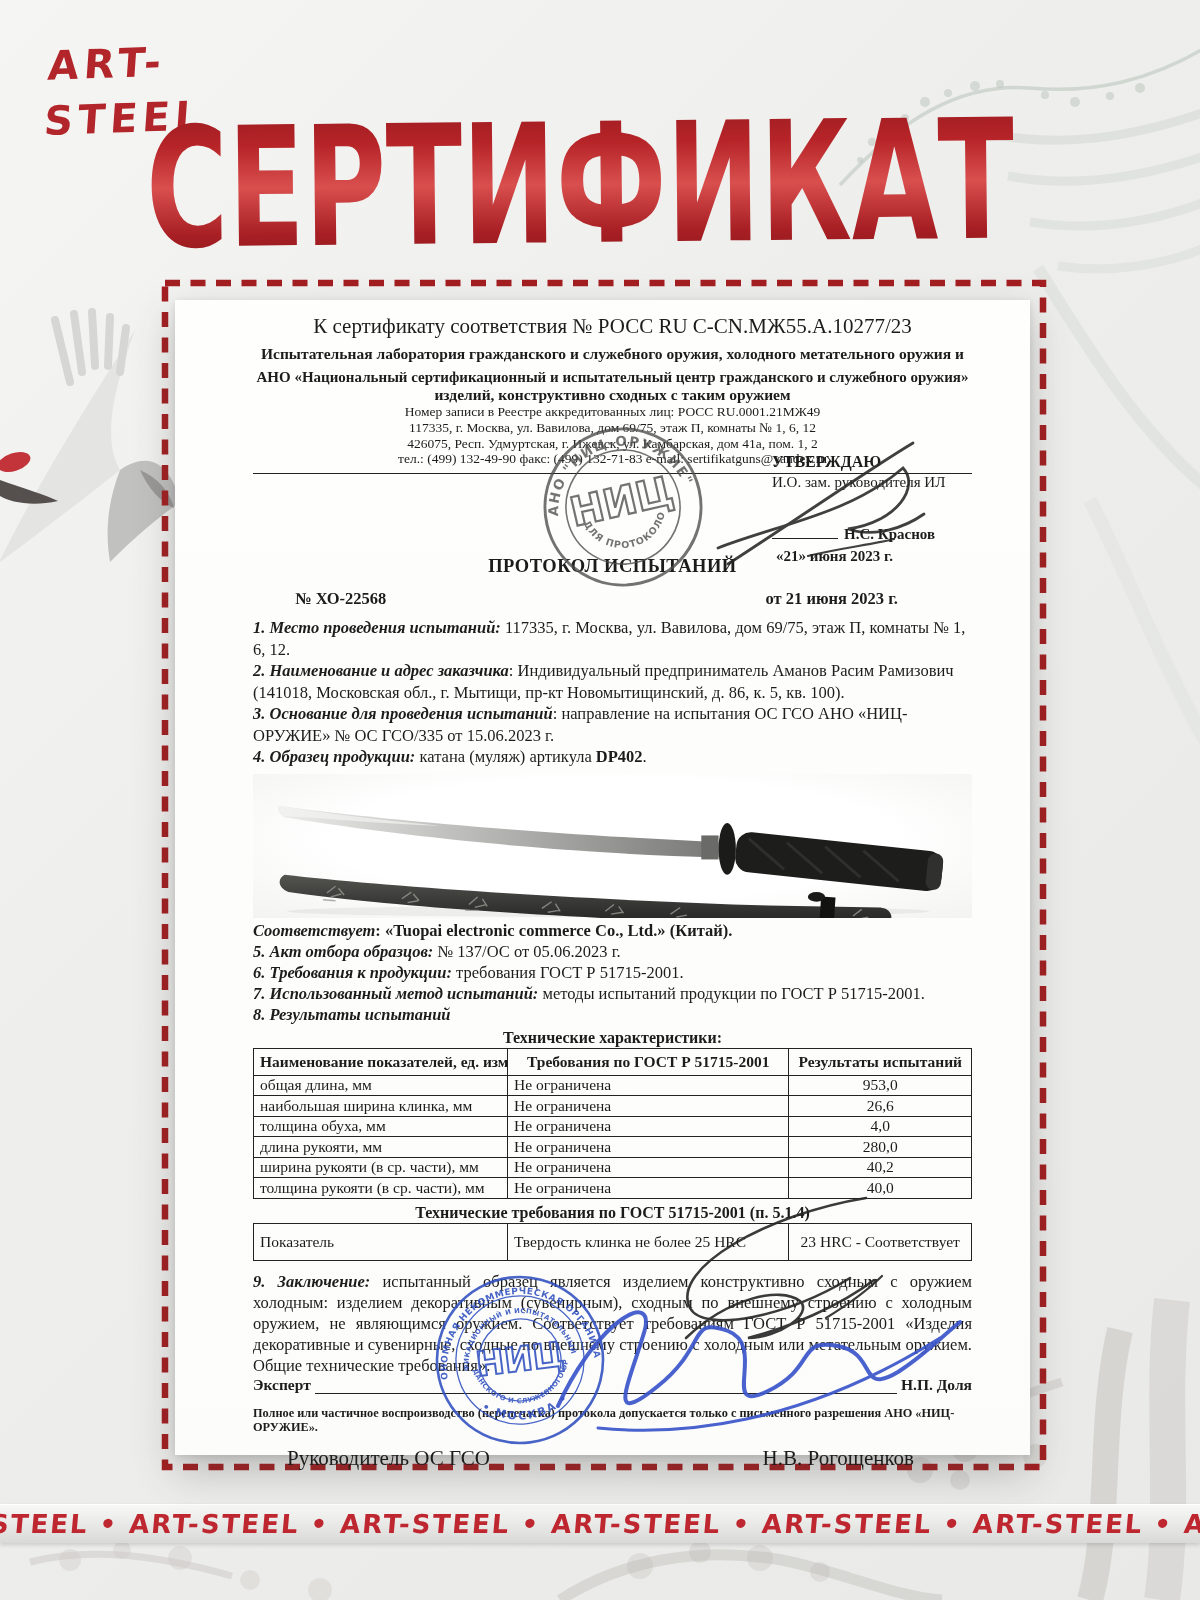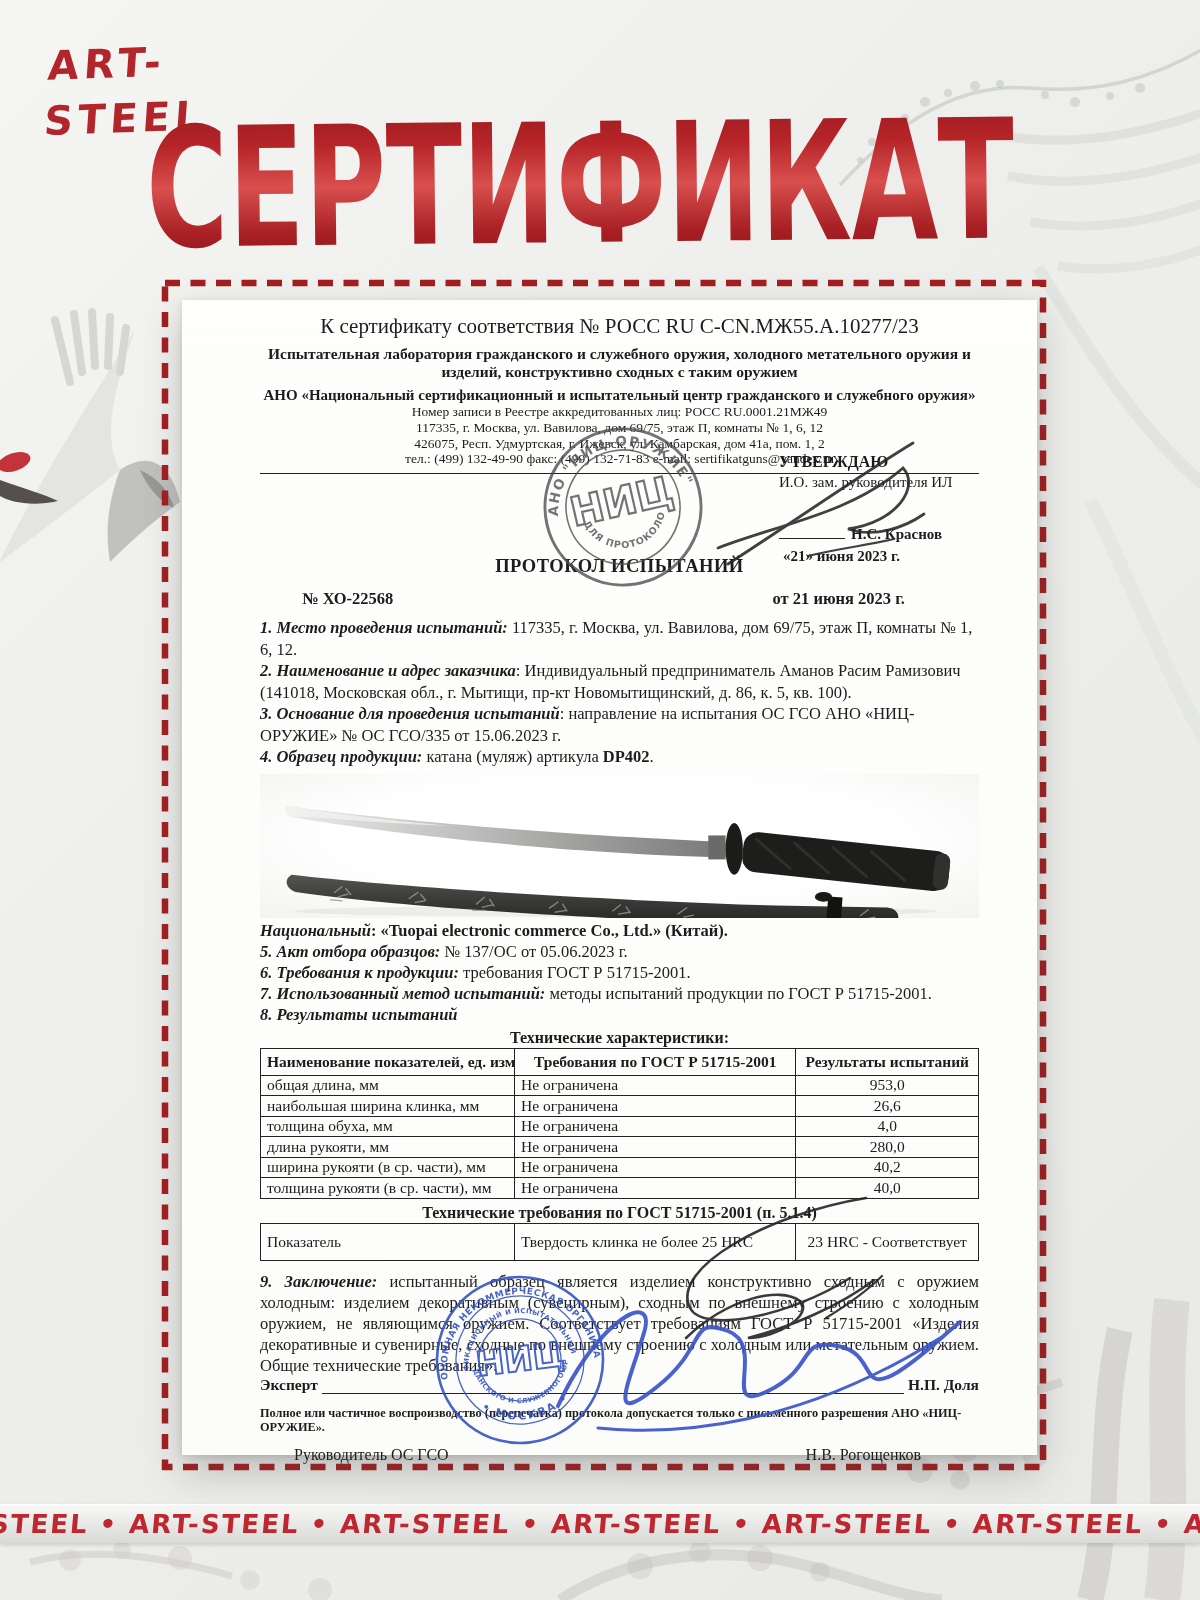--- a/index.html
+++ b/index.html
@@ -8,21 +8,21 @@
     font-family:"Liberation Serif",serif;color:#1c1c1c;}
   .bg-art{position:absolute;left:0;top:0;z-index:0;}
   
   .brand-logo{position:absolute;left:46px;top:36px;z-index:4;color:#b2252a;
     font-family:"DejaVu Sans",sans-serif;font-weight:bold;font-size:40px;line-height:55px;
     letter-spacing:5px;transform:rotate(-2deg) skewX(-6deg);}
   .main-title{position:absolute;left:138px;top:92px;z-index:4;transform:rotate(-0.6deg);}
   
   .dash-frame{position:absolute;left:161px;top:279px;z-index:1;}
   
-  .paper{position:absolute;left:182px;top:300px;width:855px;height:1155px;z-index:3;
+  .paper{position:absolute;left:175px;top:300px;width:855px;height:1155px;z-index:3;
     background:linear-gradient(180deg,#fefefd 0%,#fcfcfa 100%);
     box-shadow:0 16px 38px rgba(70,70,70,.30),0 2px 8px rgba(0,0,0,.12);
     box-sizing:border-box;padding:12px 58px 0 78px;}
   .c{text-align:center;}
   .doc-ref{font-size:21px;margin:2px 0 6px;}
   .doc-lab{font-size:15.5px;font-weight:bold;line-height:18px;}
   .doc-org{font-size:15px;font-weight:bold;margin-top:5px;line-height:18px;}
   .doc-small{font-size:13.5px;line-height:15.8px;}
   .rule{border:none;border-top:1.6px solid #222;margin:6px 0 0 0;}
   .approve{position:absolute;right:46px;top:152px;width:212px;font-size:15px;line-height:20px;z-index:2;}
@@ -45,21 +45,21 @@
   th{height:26px;font-weight:bold;}
   td{height:19.5px;}
   .col1{width:35.5%;text-align:left;}
   .col2{width:39.5%;}
   .col3{width:25%;text-align:center;}
   .req-table td{height:36px;}
   .concl{margin-top:10px;font-size:16.5px;line-height:21px;text-align:justify;}
   .sign-row{display:flex;align-items:flex-end;font-size:15.5px;font-weight:bold;}
   .fill-line{flex:1;border-bottom:1.6px solid #222;height:13px;margin:0 4px;}
   .note{margin-top:12px;font-size:12.3px;font-weight:bold;line-height:14px;}
-  .lead-row{display:flex;justify-content:space-between;margin-top:12px;font-size:16px;
+  .lead-row{display:flex;justify-content:space-between;margin-top:12px;font-size:21px;
     padding:0 58px 0 34px;}
   
   .stamp,.sig{position:absolute;z-index:5;pointer-events:none;}
   .stamp-black{left:538px;top:422px;opacity:.78;transform:rotate(-13deg);}
   .sig-approve{left:688px;top:428px;opacity:.88;}
   .sig-expert{left:628px;top:1186px;opacity:.9;}
   .stamp-blue{left:430px;top:1270px;opacity:.88;transform:rotate(-7deg);}
   .sig-blue{left:538px;top:1276px;opacity:.92;}
   
   .footer-strip{position:absolute;left:0;top:1504px;width:1200px;height:38px;z-index:2;
@@ -168,22 +168,22 @@
         <stop offset="0.74" stop-color="#a81f24"></stop>
         <stop offset="1" stop-color="#7e1418"></stop>
       </linearGradient>
     </defs>
     <text x="442" y="150" text-anchor="middle" font-family="DejaVu Sans, sans-serif" font-weight="bold" font-size="166" textLength="868" lengthAdjust="spacingAndGlyphs" fill="url(#titleGrad)">СЕРТИФИКАТ</text>
   </svg>
 
   <div class="paper">
     <div class="c doc-ref">К сертификату соответствия № РОСС RU C-CN.МЖ55.А.10277/23</div>
     <div class="c doc-lab">Испытательная лаборатория гражданского и служебного оружия, холодного метательного оружия и</div>
+    <div class="c doc-org">АНО «Национальный сертификационный и испытательный центр гражданского и служебного оружия»</div>
     <div class="c doc-lab">изделий, конструктивно сходных с таким оружием</div>
-    <div class="c doc-org">АНО «Национальный сертификационный и испытательный центр гражданского и служебного оружия»</div>
     <div class="c doc-small">Номер записи в Реестре аккредитованных лиц: РОСС RU.0001.21МЖ49</div>
     <div class="c doc-small">117335, г. Москва, ул. Вавилова, дом 69/75, этаж П, комнаты № 1, 6, 12</div>
     <div class="c doc-small">426075, Респ. Удмуртская, г. Ижевск, ул. Камбарская, дом 41а, пом. 1, 2</div>
     <div class="c doc-small">тел.: (499) 132-49-90 факс: (499) 132-71-83 e-mail: sertifikatguns@yandex.ru</div>
     <hr class="rule">
 
     <div class="approve">
       <div class="aw">УТВЕРЖДАЮ</div>
       <div>И.О. зам. руководителя ИЛ</div>
       <div class="an"><span class="ul"></span><span>Н.С. Краснов</span></div>
@@ -241,21 +241,21 @@
           <path d="M 610,148 l 9,-7 M 616,151 l 10,-2"></path>
         </g>
         <g>
           <rect x="576" y="128" width="15" height="28" fill="#121210" transform="rotate(4 583 140)"></rect>
           <ellipse cx="572" cy="128" rx="9" ry="5" fill="#1a1a18"></ellipse>
         </g>
       </svg>
     </div>
 
     <div class="mfr-block">
-      <p style="margin:0"><span class="lbl">Национальный</span><span class="b">: «Tuopai electronic commerce Co., Ltd.» (Китай).</span></p>
+      <p style="margin:0"><span class="lbl">Соответствует</span><span class="b">: «Tuopai electronic commerce Co., Ltd.» (Китай).</span></p>
       <p style="margin:0"><span class="lbl">5. Акт отбора образцов:</span><span> № 137/ОС от 05.06.2023 г.</span></p>
       <p style="margin:0"><span class="lbl">6. Требования к продукции:</span><span> требования ГОСТ Р 51715-2001.</span></p>
       <p style="margin:0"><span class="lbl">7. Использованный метод испытаний:</span><span> методы испытаний продукции по ГОСТ Р 51715-2001.</span></p>
       <p style="margin:0"><span class="lbl">8. Результаты испытаний</span></p>
     </div>
 
     <div class="tbl-cap">Технические характеристики:</div>
     <table>
       <tbody>
           <tr>

